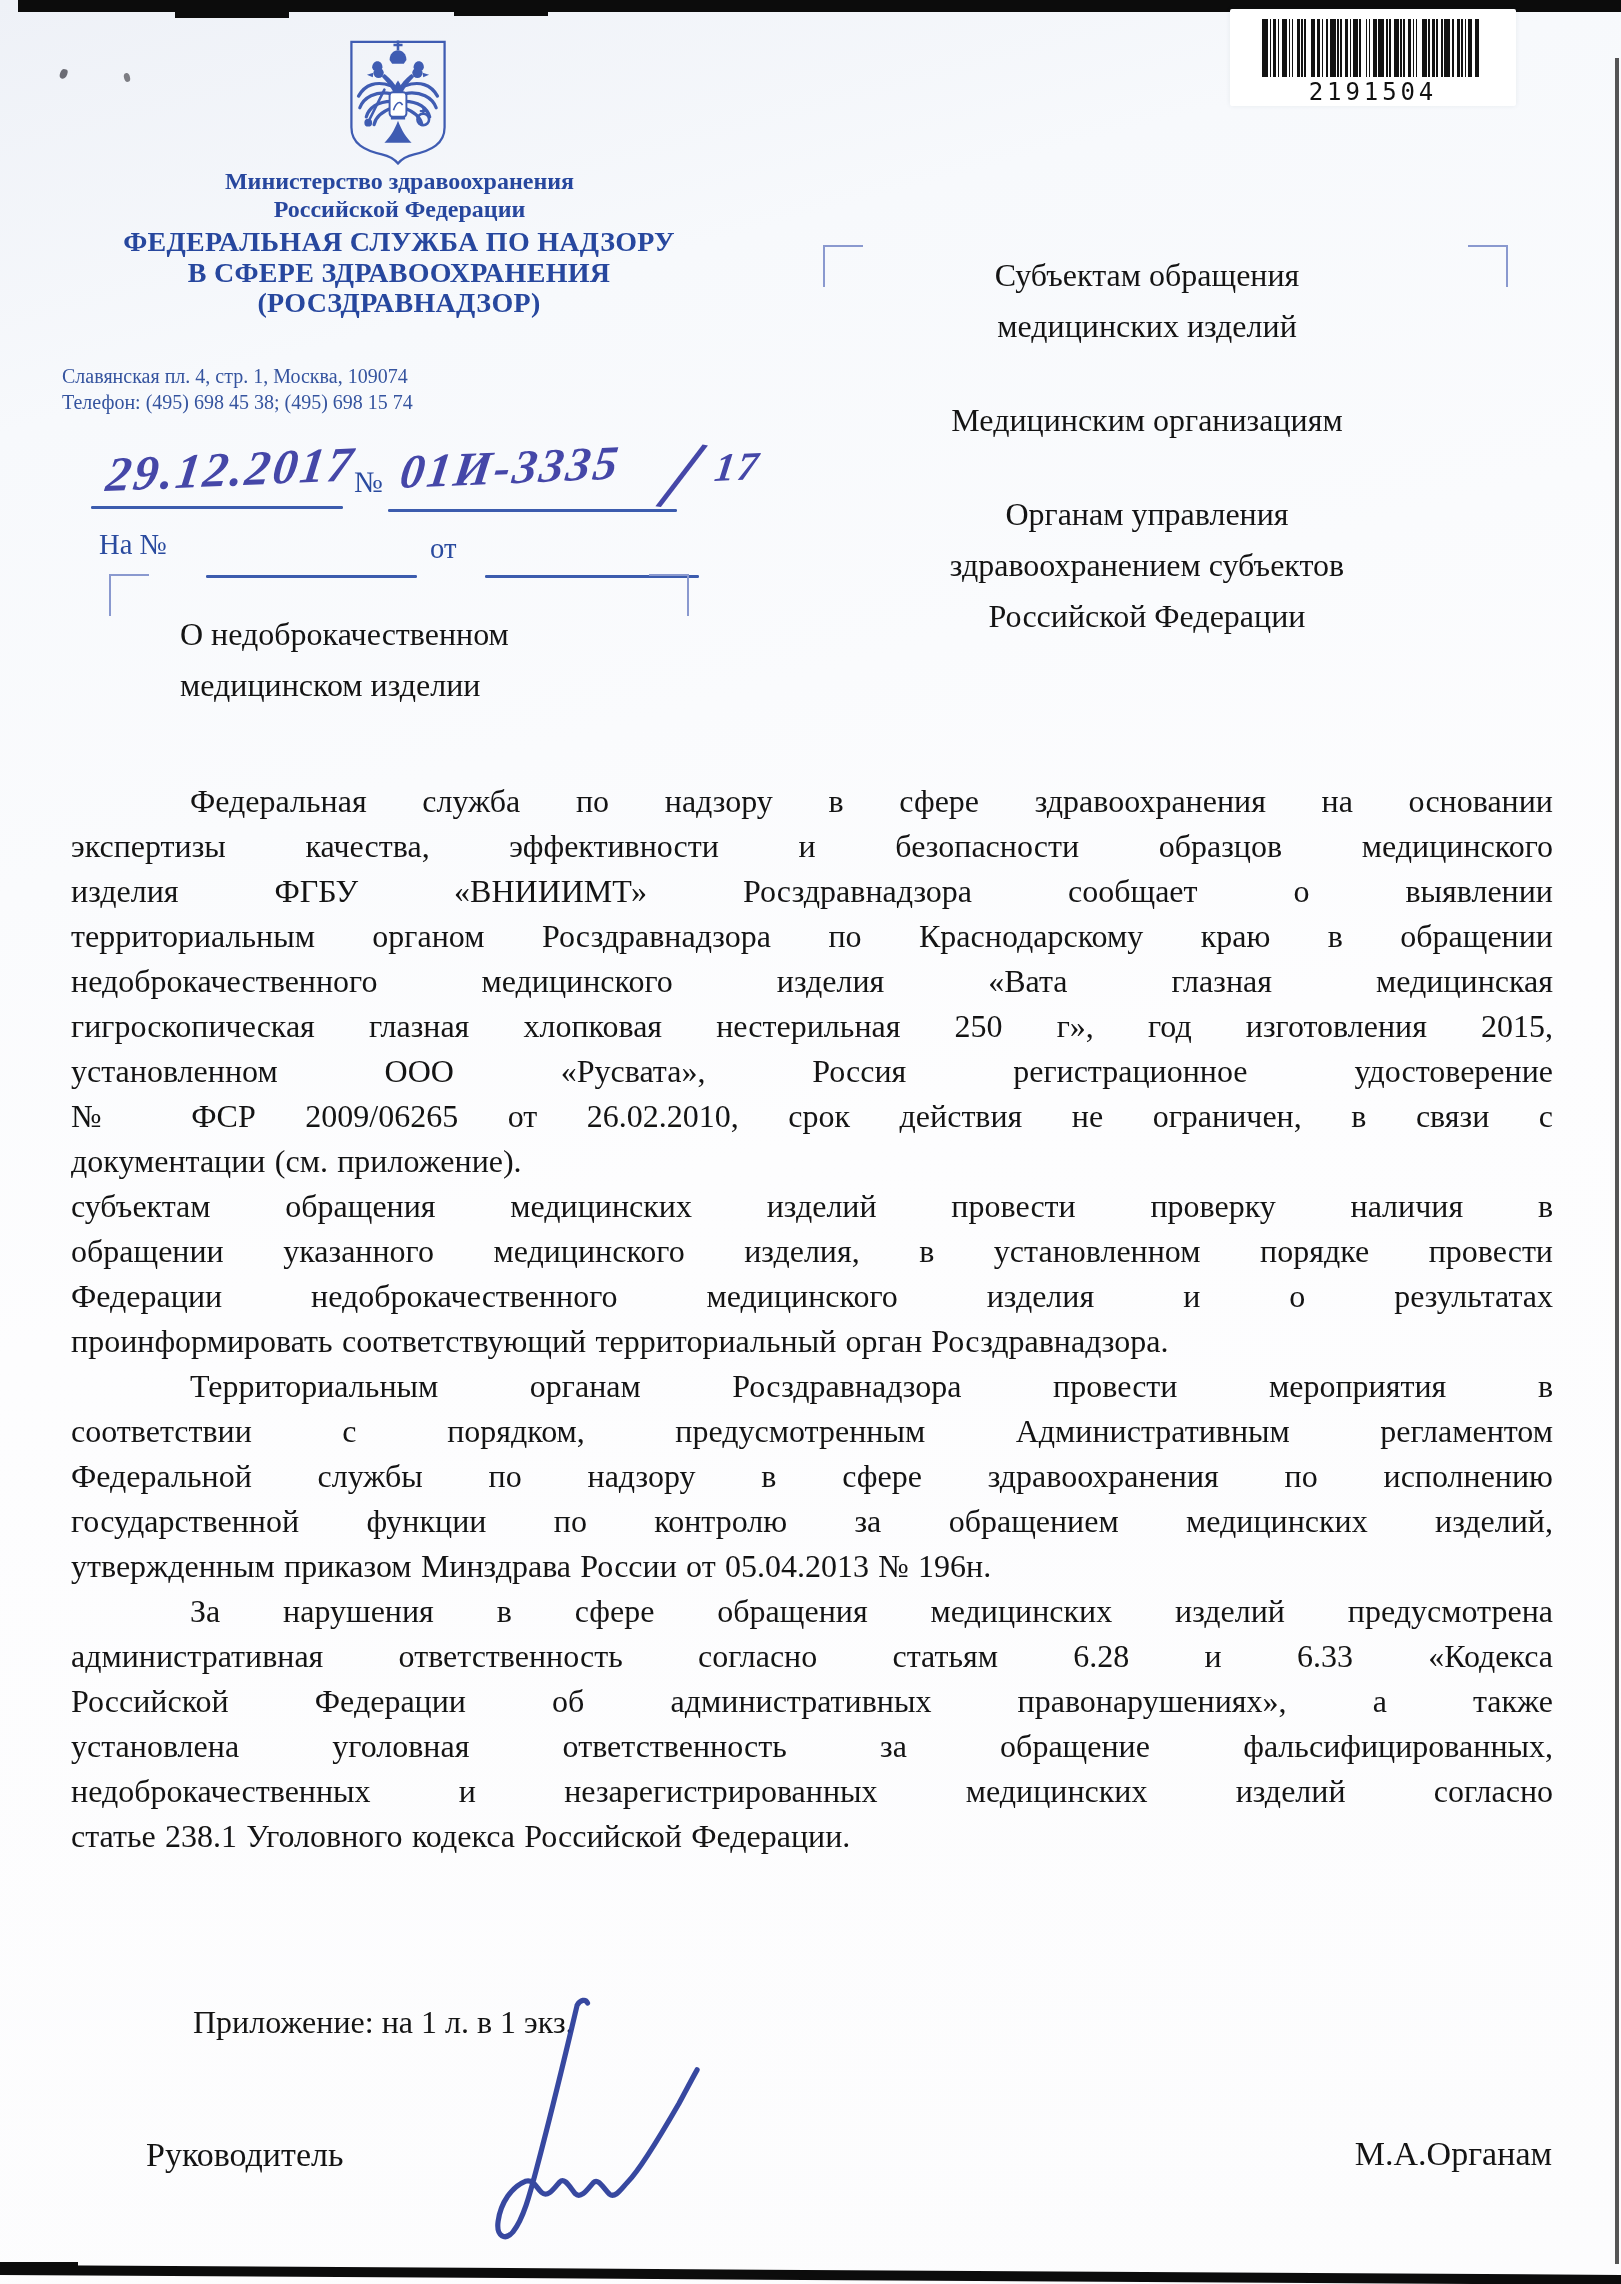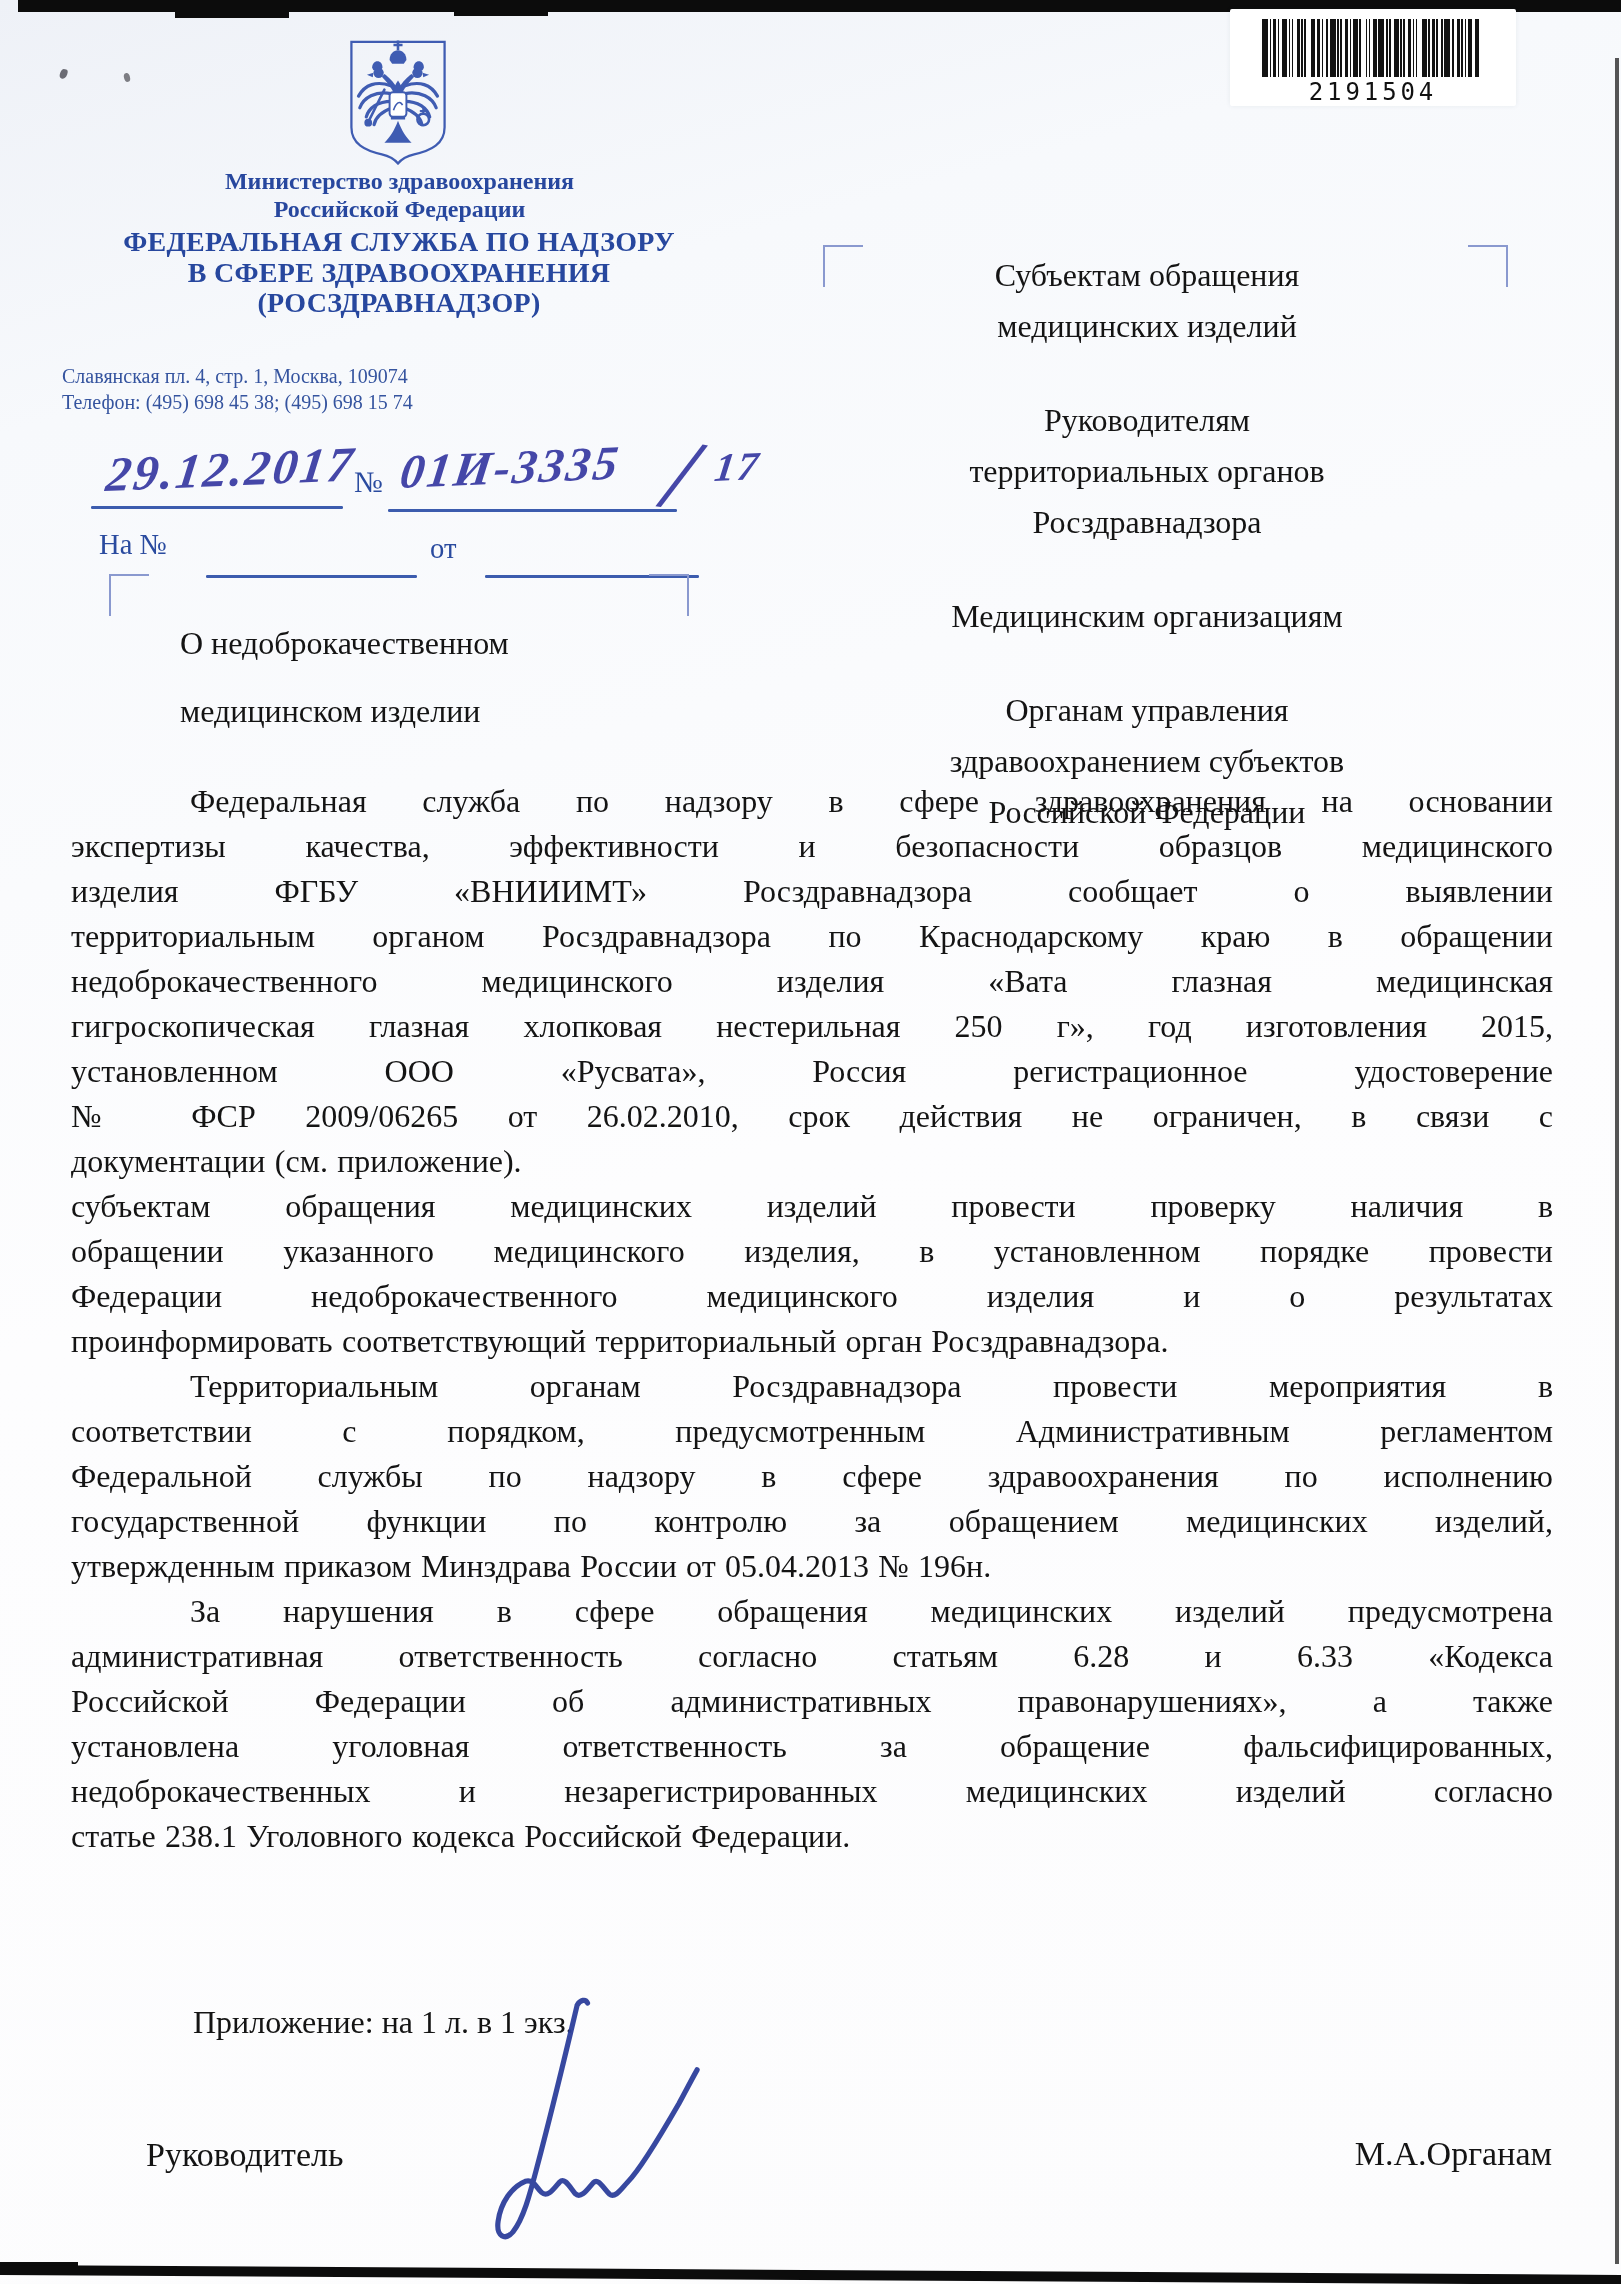--- a/index.html
+++ b/index.html
@@ -51,21 +51,21 @@
 
   
   .bracket{position:absolute;width:38px;height:40px;border-top:2.6px solid #8a99cf;}
   .bl{border-left:2.6px solid #8a99cf;}
   .br{border-right:2.6px solid #8a99cf;}
   .subj-bl{left:109px;top:574px;}
   .subj-br{left:649px;top:574px;}
   .rec-bl{left:823px;top:245px;}
   .rec-br{left:1468px;top:245px;}
 
-  .subject{left:180px;top:609px;width:506px;font-size:32px;line-height:68px;}
+  .subject{left:180px;top:609px;width:506px;font-size:32px;line-height:51px;}
 
   
   .recipients{left:821px;top:250px;width:652px;text-align:center;font-size:32px;}
   .recipient{white-space:pre-line;line-height:51px;margin-bottom:43px;}
 
   
   .bc-card{left:1230px;top:9px;width:286px;height:97px;background:#ffffff;border-radius:1.9px;
     box-shadow:0 0 5.2px rgba(40,60,90,.08);}
   .bars{position:absolute;left:32px;top:10.4px;width:222px;height:58px;display:flex;}
   .bar{height:100%;background:#131313;flex:none;}
@@ -211,23 +211,20 @@
   <div class="bracket bl subj-bl"></div>
   <div class="bracket br subj-br"></div>
   <div class="abs subject preline">О недоброкачественном
 медицинском изделии</div>
 
   <div class="bracket bl rec-bl"></div>
   <div class="bracket br rec-br"></div>
   <div class="abs recipients">
     <div class="recipient">Субъектам обращения
 медицинских изделий</div>
-    <div class="recipient">Руководителям
-территориальных органов
-Росздравнадзора</div>
     <div class="recipient">Медицинским организациям</div>
     <div class="recipient">Органам управления
 здравоохранением субъектов
 Российской Федерации</div>
   </div>
 
   <div class="abs bodytext">
     <div>
       <div class="ln jf ind">Федеральная служба по надзору в сфере здравоохранения на основании</div>
       <div class="ln jf">экспертизы качества, эффективности и безопасности образцов медицинского</div>

